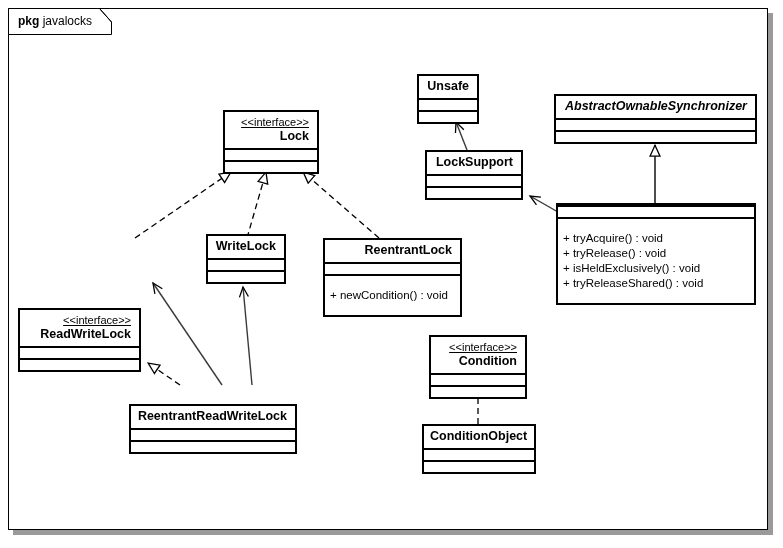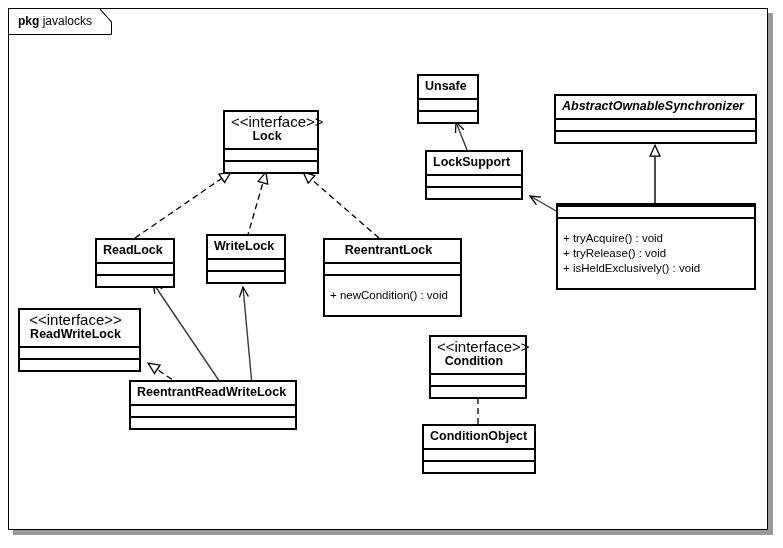--- a/index.html
+++ b/index.html
@@ -74,32 +74,33 @@
 
   
   .uml-class {
     position: absolute;
     background: #ffffff;
     border: 2px solid #000000;
     box-sizing: border-box;
     z-index: 3;
   }
   .uml-head {
-    padding: 3px 14px 4px 6px;
-    text-align: center;
+    padding: 3px 8px 4px 6px;
+    text-align: right;
     font-size: 12px;
     line-height: 14px;
     color: #000000;
   }
   .stereotype {
     display: block;
     font-weight: normal;
     font-style: normal;
-    font-size: 15px;
+    font-size: 11px;
     line-height: 14px;
+    text-decoration: underline;
   }
   .cname {
     display: block;
     font-weight: bold;
     font-size: 12.5px;
     line-height: 15px;
   }
   .cname.abstract {
     font-style: italic;
   }
@@ -202,30 +203,24 @@
     <div class="uml-sep uml-compartment empty"></div>
     <div class="uml-sep uml-compartment empty"></div>
   </div>
 
   <div class="uml-class" style="left:556px; top:203px; width:200px;">
     <div class="uml-sep uml-compartment empty"></div>
     <div class="uml-sep uml-compartment">
       <div class="member">+ tryAcquire() : void</div>
       <div class="member">+ tryRelease() : void</div>
       <div class="member">+ isHeldExclusively() : void</div>
-    </div>
-  </div>
-
-  <div class="uml-class" style="left:95px; top:238px; width:80px;">
-    <div class="uml-head">
-      <span class="cname">ReadLock</span>
-    </div>
-    <div class="uml-sep uml-compartment empty"></div>
-    <div class="uml-sep uml-compartment empty"></div>
-  </div>
+      <div class="member">+ tryReleaseShared() : void</div>
+    </div>
+  </div>
+
 
   <div class="uml-class" style="left:323px; top:238px; width:139px;">
     <div class="uml-head">
       <span class="cname">ReentrantLock</span>
     </div>
     <div class="uml-sep uml-compartment empty"></div>
     <div class="uml-sep uml-compartment">
       <div class="member">+ newCondition() : void</div>
     </div>
   </div>
@@ -240,21 +235,21 @@
 
   <div class="uml-class" style="left:18px; top:308px; width:123px;">
     <div class="uml-head">
       <span class="stereotype">&lt;&lt;interface&gt;&gt;</span>
       <span class="cname">ReadWriteLock</span>
     </div>
     <div class="uml-sep uml-compartment empty"></div>
     <div class="uml-sep uml-compartment empty"></div>
   </div>
 
-  <div class="uml-class" style="left:129px; top:380px; width:168px;">
+  <div class="uml-class" style="left:129px; top:404px; width:168px;">
     <div class="uml-head">
       <span class="cname">ReentrantReadWriteLock</span>
     </div>
     <div class="uml-sep uml-compartment empty"></div>
     <div class="uml-sep uml-compartment empty"></div>
   </div>
 
   <div class="uml-class" style="left:429px; top:335px; width:98px;">
     <div class="uml-head">
       <span class="stereotype">&lt;&lt;interface&gt;&gt;</span>

